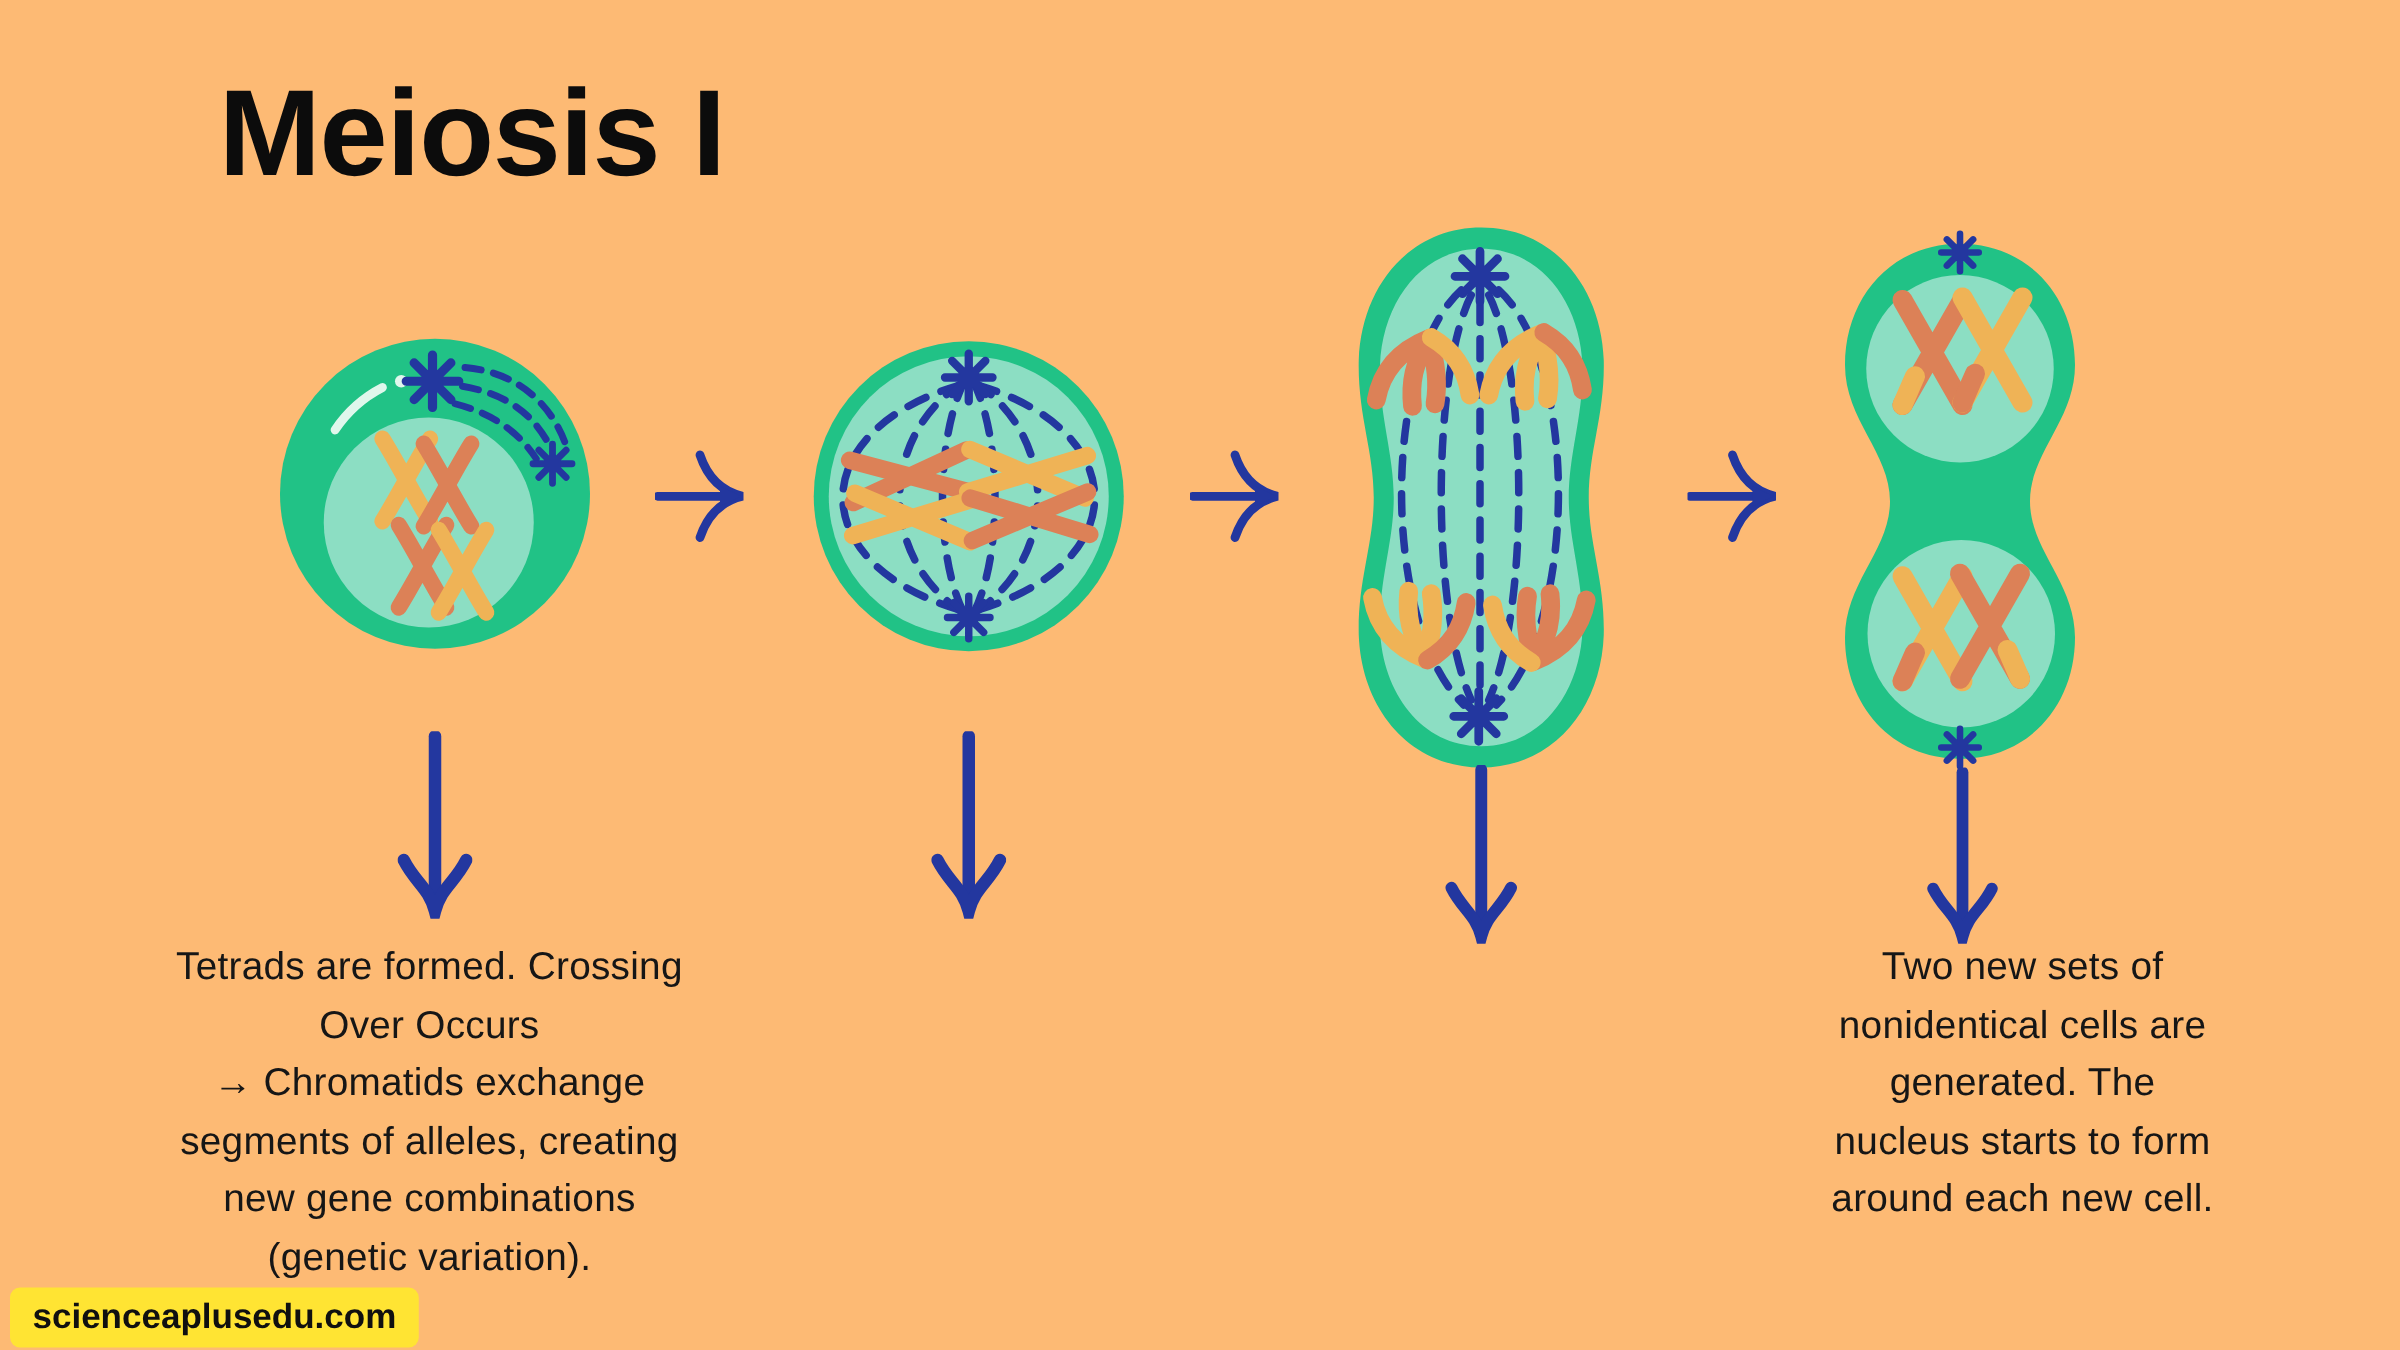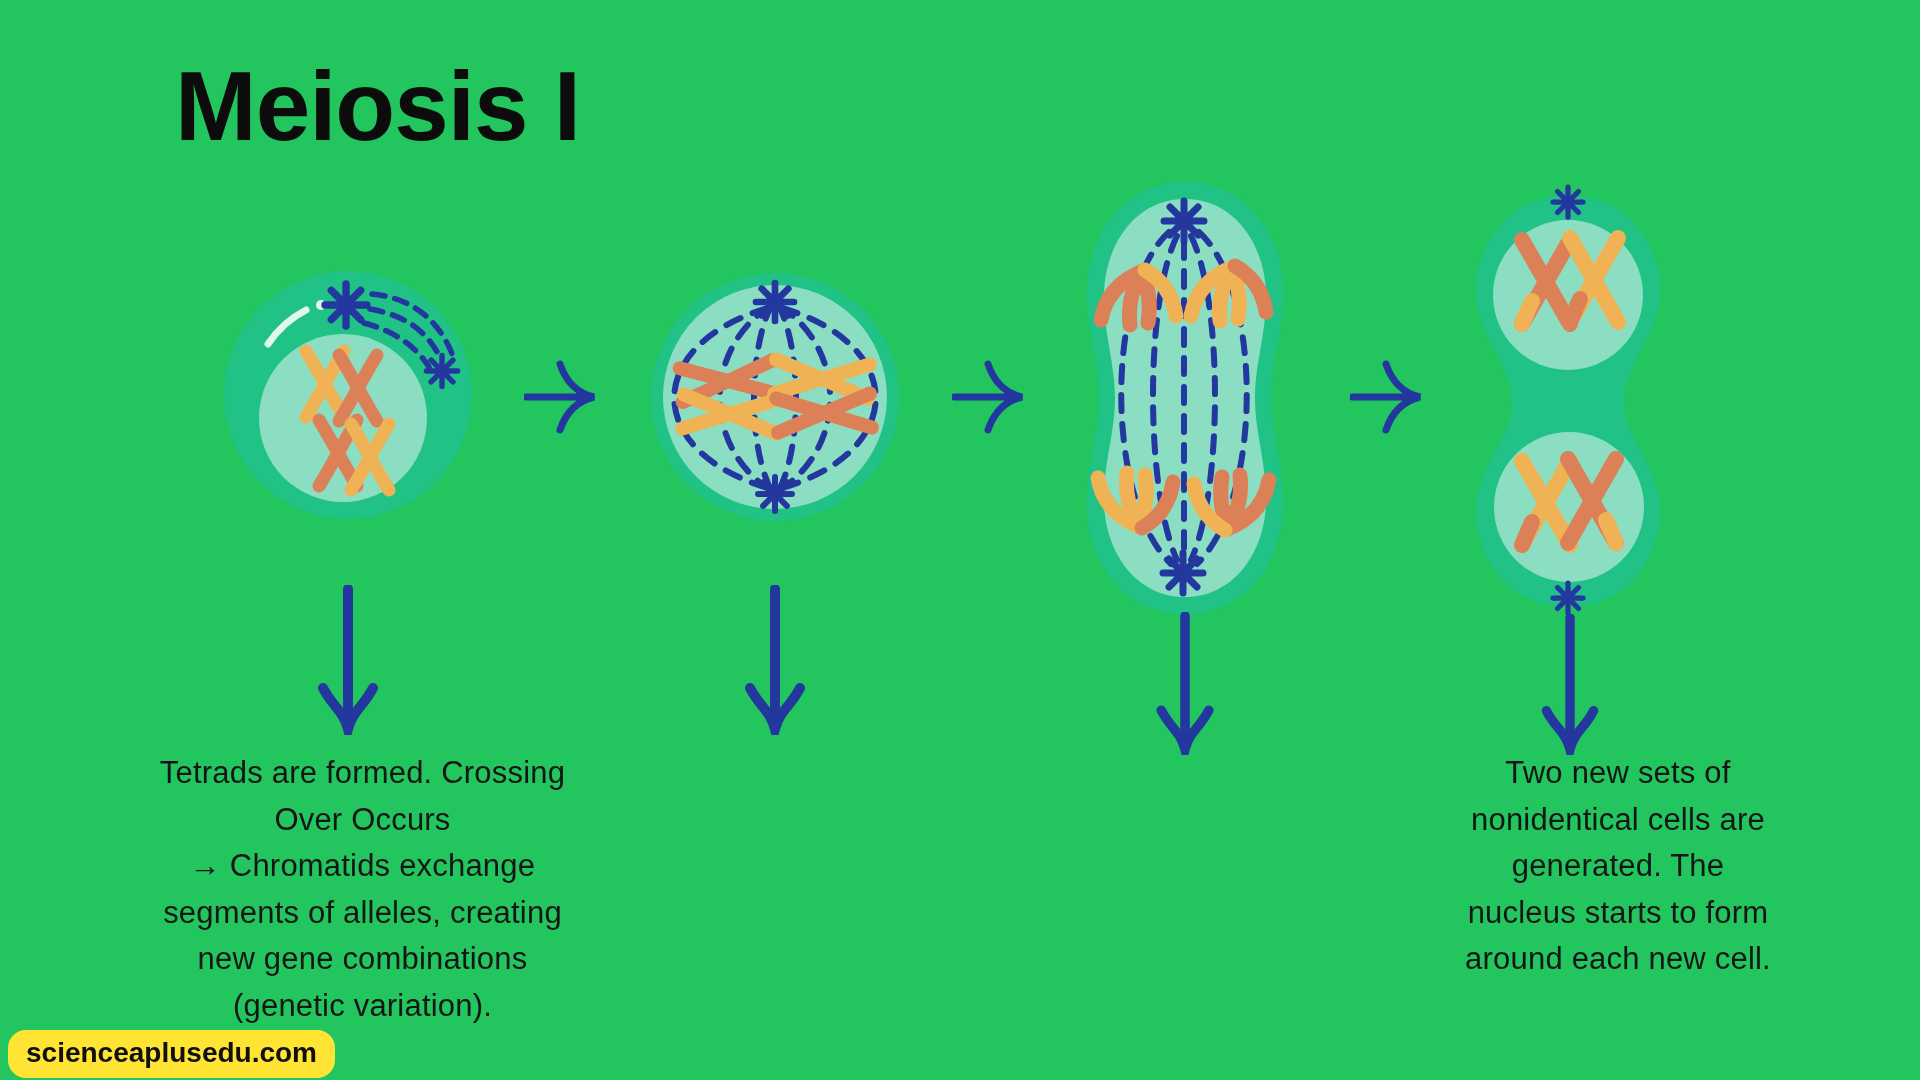--- a/index.html
+++ b/index.html
@@ -1,33 +1,33 @@
 <!DOCTYPE html>
 <html style="--cell_green: #21c286; --cell_inner: #8cdec3; --spindle_navy: #23379f; --chromosome_orange: #dc8157; --chromosome_yellow: #efb356; --text_dark: #161616; --watermark_yellow: #ffe433;"><head>
 <meta charset="utf-8">
 <style>
   html,body{margin:0;padding:0;background:#ffffff;}
   .canvas{
-    position:relative;width:1920px;height:1080px;overflow:hidden;background:#22c55e;
+    position:relative;width:1920px;height:1080px;overflow:hidden;background:#fdba74;
     font-family:"Liberation Sans",sans-serif;
   }
   .title{
     position:absolute;left:175px;top:57px;margin:0;
     font-size:98px;font-weight:bold;letter-spacing:-1px;color:#0c0c0c;line-height:1;
   }
   .cell,.arrow{position:absolute;}
   .desc{
     position:absolute;text-align:center;white-space:pre-line;
     font-size:31px;line-height:1.5;color:#161616;letter-spacing:.2px;
   }
   .watermark{
     position:absolute;left:8px;top:1030px;
     background:var(--watermark_yellow,#ffe433);color:#101010;
     font-weight:bold;font-size:28px;line-height:1;
-    padding:9px 18px 11px 18px;border-radius:18px;
+    padding:9px 18px 11px 18px;border-radius:8px;
   }
   
   .fg{fill:var(--cell_green,#21c286);}
   .fm{fill:var(--cell_inner,#8cdec3);}
   .fn{fill:var(--spindle_navy,#23379f);}
   .sn{stroke:var(--spindle_navy,#23379f);fill:none;stroke-linecap:round;}
   .so{stroke:var(--chromosome_orange,#dc8157);fill:none;stroke-linecap:round;}
   .sy{stroke:var(--chromosome_yellow,#efb356);fill:none;stroke-linecap:round;}
   .sh{stroke:#dff7ec;fill:none;stroke-linecap:round;}
   .dash16{stroke-dasharray:16 13;}
@@ -192,21 +192,21 @@
   </svg>
   <svg class="arrow" style="left:1155px;top:612px" width="60" height="143" viewBox="0 0 60 150">
     <path class="sn" stroke-width="10" d="M 30 4 V 138"></path>
     <path class="sn" stroke-width="10" d="M 5 103 C 14 121 25 125 30 144 C 35 125 46 121 55 103"></path>
   </svg>
   <svg class="arrow" style="left:1540px;top:614px" width="60" height="141" viewBox="0 0 60 150">
     <path class="sn" stroke-width="10" d="M 30 4 V 138"></path>
     <path class="sn" stroke-width="10" d="M 5 103 C 14 121 25 125 30 144 C 35 125 46 121 55 103"></path>
   </svg>
 
-  <div class="desc" style="left:110px;top:750px;width:505px">Tetrads are formed. Crossing
+  <div class="desc" style="left:91px;top:750px;width:505px">Tetrads are formed. Crossing
 Over Occurs
 → Chromatids exchange
 segments of alleles, creating
 new gene combinations
 (genetic variation).</div>
   <div class="desc" style="left:1423px;top:750px;width:390px">Two new sets of
 nonidentical cells are
 generated. The
 nucleus starts to form
 around each new cell.</div>

